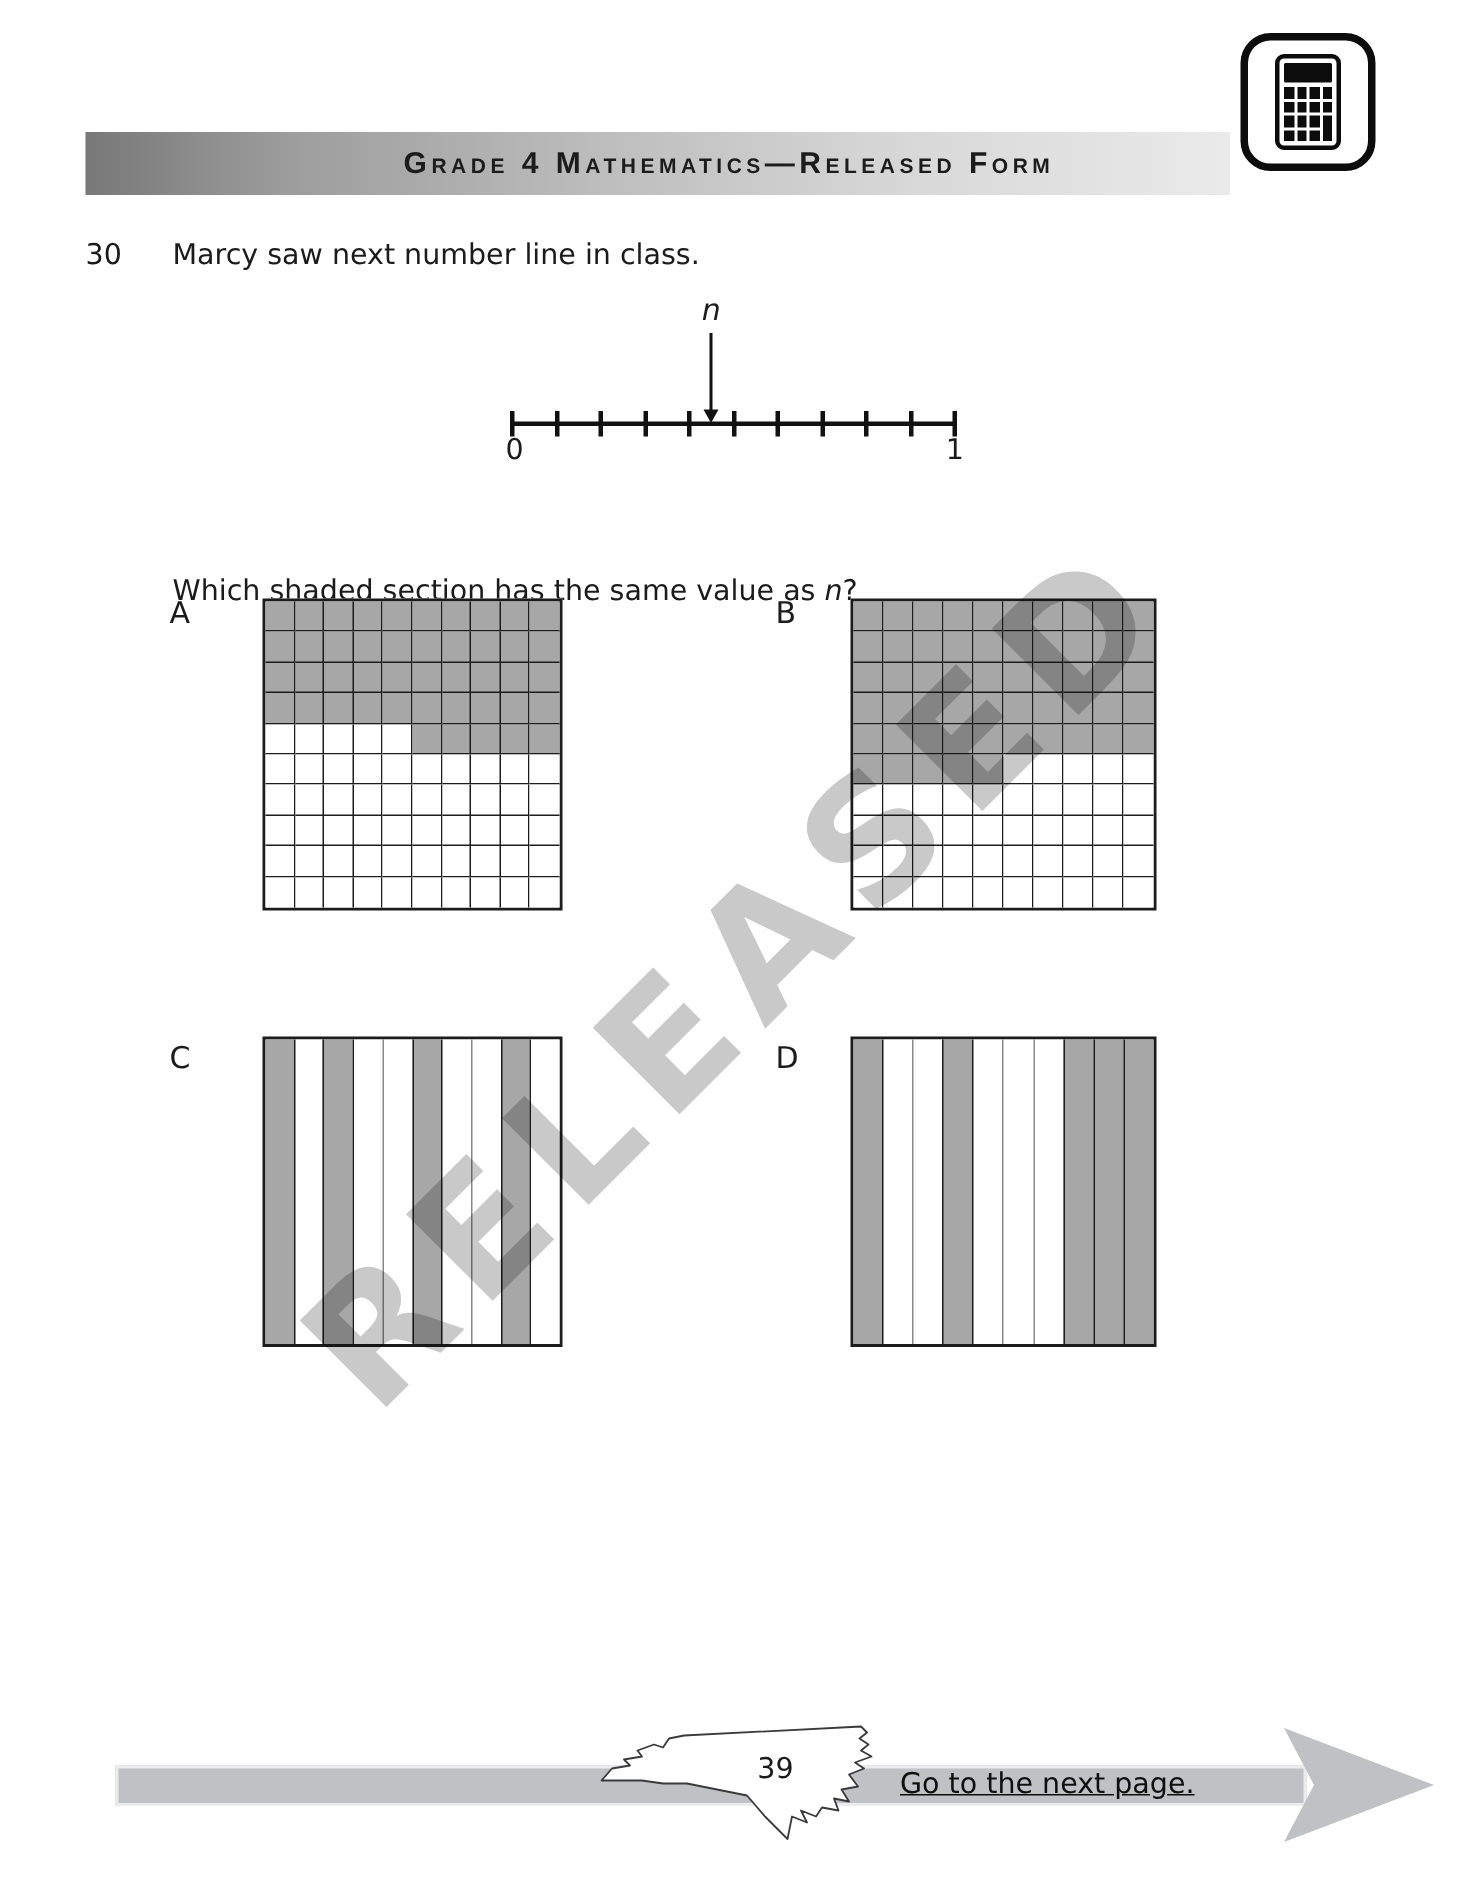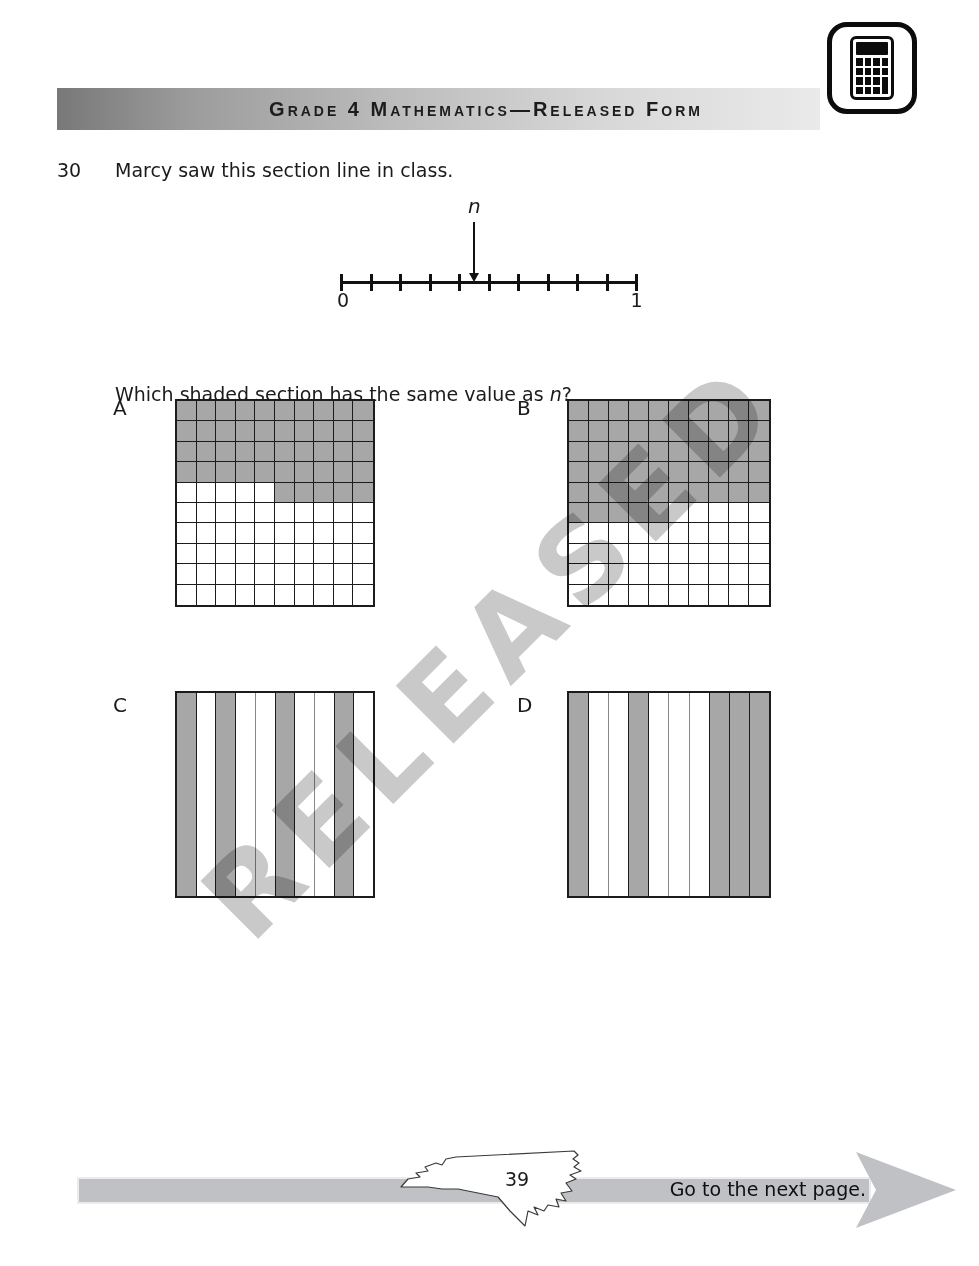--- a/index.html
+++ b/index.html
@@ -65,21 +65,21 @@
     position:absolute;left:492px;top:650px;transform:translate(-50%,-50%) rotate(-45deg);
     font-family:"DejaVu Sans",sans-serif;font-weight:bold;font-size:112px;letter-spacing:14px;
     color:#c9c9c9;mix-blend-mode:multiply;white-space:nowrap;z-index:5;pointer-events:none;
   }
   
   .footer-bar{position:absolute;left:77px;top:1177px;width:790px;height:23px;background:#bfc1c5;
     border:2px solid #ececef;box-sizing:content-box;z-index:1;}
   .footer-arrowhead{position:absolute;left:856px;top:1152px;z-index:1;}
   .nc-map{position:absolute;left:398px;top:1149px;z-index:2;}
   .page-num{position:absolute;left:497px;top:1168px;width:40px;text-align:center;font-size:19px;z-index:3;}
-  .next-page{position:absolute;left:600px;top:1178px;width:266px;text-align:right;font-size:19px;z-index:3;color:#0f0f0f;}
+  .next-page{position:absolute;left:600px;top:1178px;width:266px;text-align:left;font-size:19px;z-index:3;color:#0f0f0f;text-decoration:underline;}
 </style>
 </head>
 <body>
 
 <div class="page">
 
   <div class="header-bar">
     <span class="header-title">Grade 4 Mathematics—Released Form</span>
   </div>
   <div class="calc-outer">
@@ -99,21 +99,21 @@
           <div class="calc-key"></div>
           <div class="calc-key tall"></div>
           <div class="calc-key"></div>
           <div class="calc-key"></div>
           <div class="calc-key"></div>
         </div>
     </div>
   </div>
 
   <span class="qnum">30</span>
-  <span class="qprompt">Marcy saw this section line in class.</span>
+  <span class="qprompt">Marcy saw next number line in class.</span>
 
   <div class="numberline">
     <span class="nl-var" style="left: 134.25px;">n</span>
     <div class="nl-arrow" style="left: 129.25px;">
       <div class="nl-arrow-shaft"></div>
       <div class="nl-arrow-head"></div>
     </div>
     <div class="nl-track">
         <div class="nl-tick" style="left: 0px;"></div>
         <div class="nl-tick" style="left: 29.5px;"></div>

